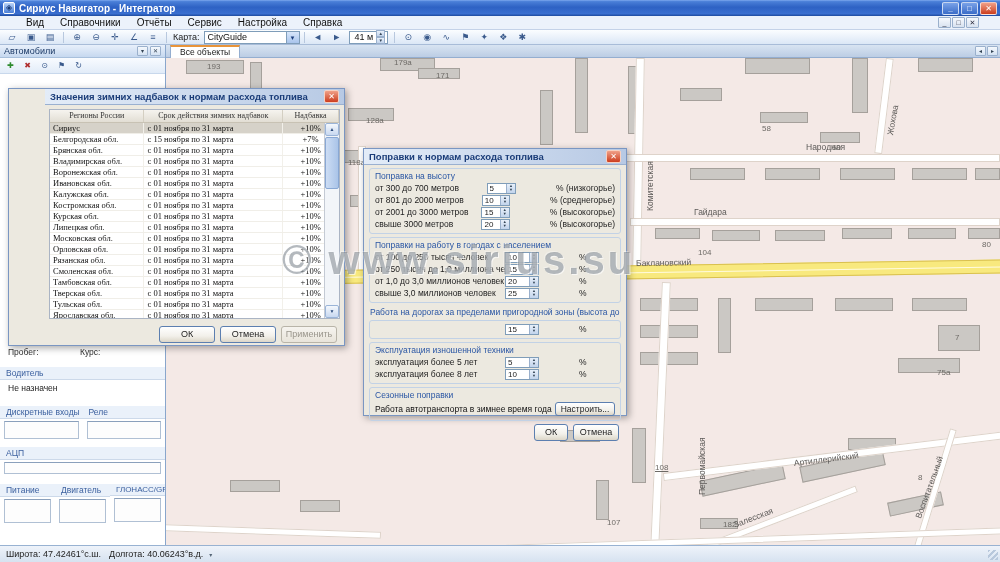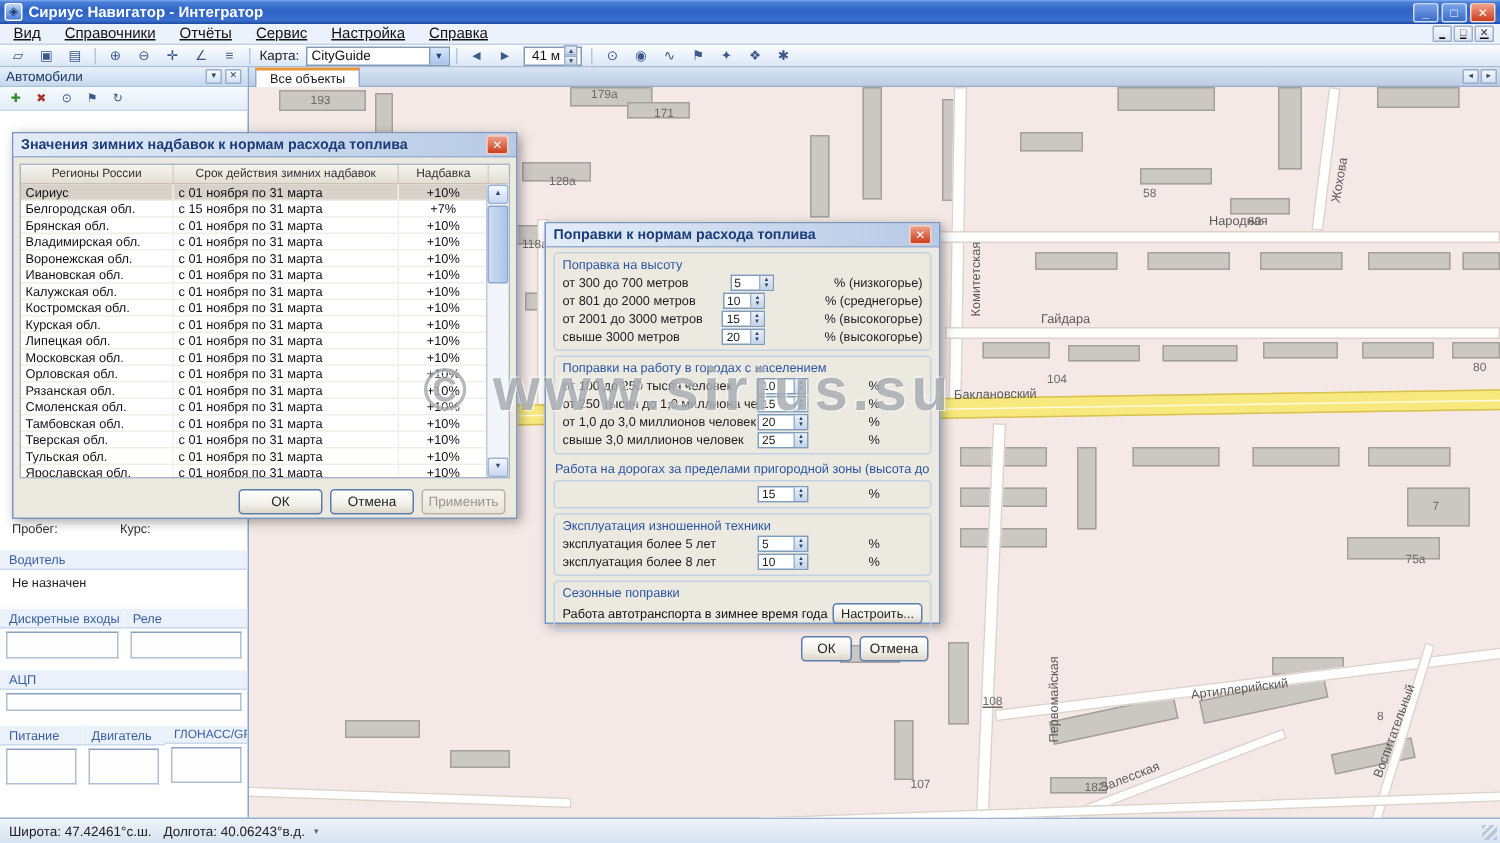--- a/index.html
+++ b/index.html
@@ -10,21 +10,21 @@
   .titlebar { position:absolute; left:0; top:0; width:1000px; height:16px;
     background:linear-gradient(180deg,#7ea9ee 0%,#4a7fd8 10%,#2e62c4 45%,#3a6fd0 85%,#1e4a9e 100%);
     display:flex; align-items:center; padding:0 3px; color:#fff; font-weight:bold; font-size:10px; }
   .app-icon { width:12px; height:12px; background:linear-gradient(#bcd4f8,#4a7fd8); border:1px solid #fff;
     border-radius:2px; color:#1a3c78; font-size:8px; line-height:10px; text-align:center; margin-right:4px; }
   .win-btns { margin-left:auto; display:flex; gap:2px; }
   .wbtn { width:17px; height:13px; border:1px solid rgba(255,255,255,.7); border-radius:2px;
     background:linear-gradient(#7aa2e8,#3a6cc8); color:#fff; font-size:8px; line-height:11px; text-align:center; }
   .wbtn.close { background:linear-gradient(#f0a088,#cc3d1e); }
   .menubar { position:absolute; left:0; top:16px; width:1000px; height:14px; background:#ecf2fb;
-    border-bottom:1px solid #c4d2e8; display:flex; align-items:center; padding:0 1px;text-decoration:underline; }
+    border-bottom:1px solid #c4d2e8; display:flex; align-items:center; padding:0 18px; }
   .menu-item { padding:1px 8px; font-size:10px; color:#111; }
   .mdi-btns { margin-left:auto; display:flex; gap:1px; padding-right:3px; }
   .mbtn { width:13px; height:11px; background:linear-gradient(#f6f9fd,#d8e2f0); border:1px solid #9ab0cc;
     font-size:7px; line-height:9px; text-align:center; color:#334; border-radius:1px; }
   .toolbar { position:absolute; left:0; top:30px; width:1000px; height:15px;
     background:linear-gradient(#fbfdff,#dbe7f6); border-bottom:1px solid #a8bcd8;
     display:flex; align-items:center; gap:1px; padding:0 3px; }
   .tbtn { width:18px; height:13px; display:flex; align-items:center; justify-content:center;
     font-size:9px; color:#3a5a8c; border:1px solid transparent; border-radius:2px; }
   .tsep { width:1px; height:11px; background:#b8c8de; margin:0 3px; }
@@ -87,22 +87,22 @@
     padding:0 5px; font-size:9.5px; font-weight:bold; color:#1a3c78; border-bottom:1px solid #9ab0d0;
     white-space:nowrap; overflow:hidden; }
   .dlg-close { margin-left:auto; flex:0 0 15px; width:15px; height:13px; background:linear-gradient(#f0a088,#cc3d1e);
     border:1px solid #f8d0c0; border-radius:2px; color:#fff; font-size:8px; line-height:11px; text-align:center; font-weight:bold; }
   .btn { display:inline-block; min-width:56px; height:17px; background:linear-gradient(#ffffff,#f2f0ea 60%,#dcd6c8);
     border:1px solid #5c7fb0; border-radius:3px; font-size:9px; text-align:center; line-height:15px; color:#222; }
   .btn.disabled { color:#9a968c; border-color:#b8b4a8; background:linear-gradient(#f6f4ef,#e8e4da); }
   .dlg-btns { display:flex; justify-content:flex-end; gap:5px; padding:3px 7px; }
 
   
-  .dlg1 { left:8px; top:88px; width:337px; height:258px; }
-  .tbl { position:relative; margin:4px; background:#fff; border:1px solid #aab4c4; height:210px; overflow:hidden; }
+  .dlg1 { left:8px; top:88px; width:337px; height:258px;padding-left:36px; }
+  .tbl { position:relative; margin:4px; background:#fff; border:1px solid #aab4c4; height:210px; overflow:hidden;font-family:Liberation Serif, serif; }
   .thead { display:flex; height:13px; background:linear-gradient(#f6f4ef,#e2ded4); border-bottom:1px solid #c8c2b4;
     font-size:8px; color:#333; }
   .th { padding:1px 3px; border-right:1px solid #d4cfc2; overflow:hidden; white-space:nowrap; text-align:center; }
   .c0 { width:102px; } .c1 { width:150px; } .c2 { width:60px; }
   .trow { display:flex; height:11px; font-size:8.5px; border-bottom:1px solid #f0eee8; }
   .trow.selected { background:#d6d2c9; }
   .tcell { padding:0 3px; border-right:1px solid #f2f0ea; overflow:hidden; white-space:nowrap; line-height:10px; }
   .tcell.c2 { text-align:center; }
   .vscroll { position:absolute; right:0; top:13px; bottom:0; width:15px; background:#f2f5f9; border-left:1px solid #c4cad4; }
   .sb-btn { height:13px; background:linear-gradient(#f4f8fd,#c8d8f0); border:1px solid #9ab4d8; font-size:5px;

